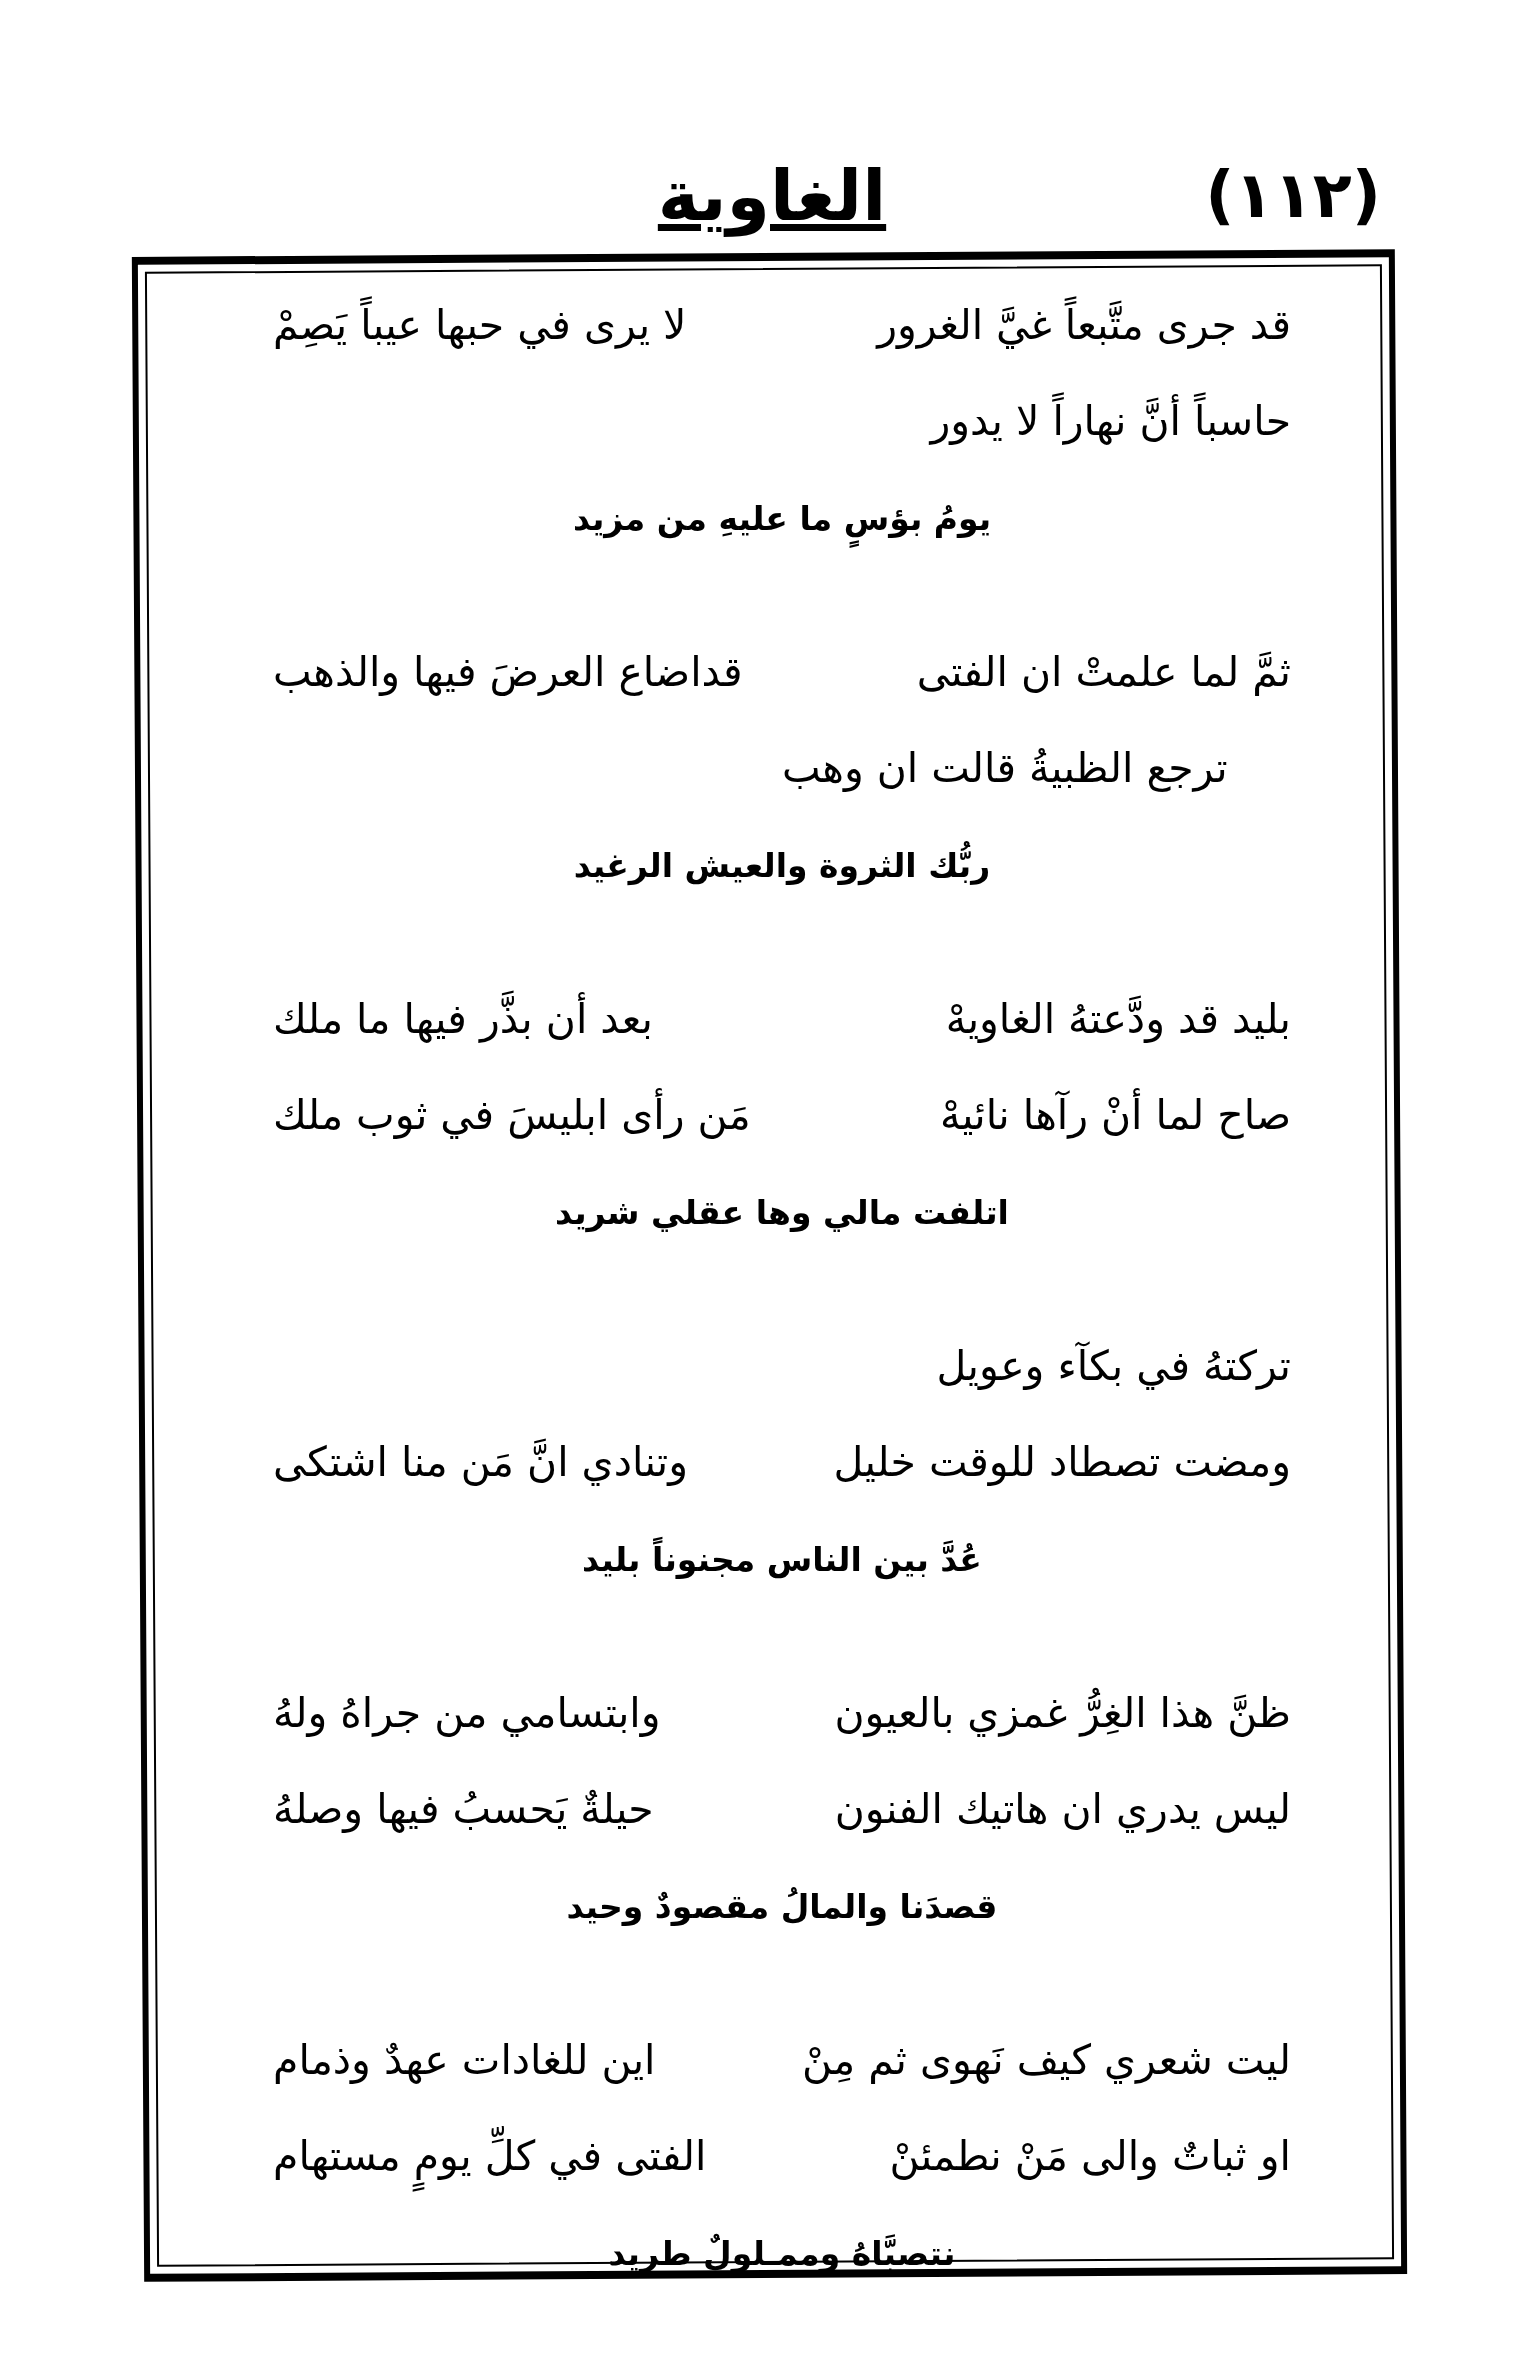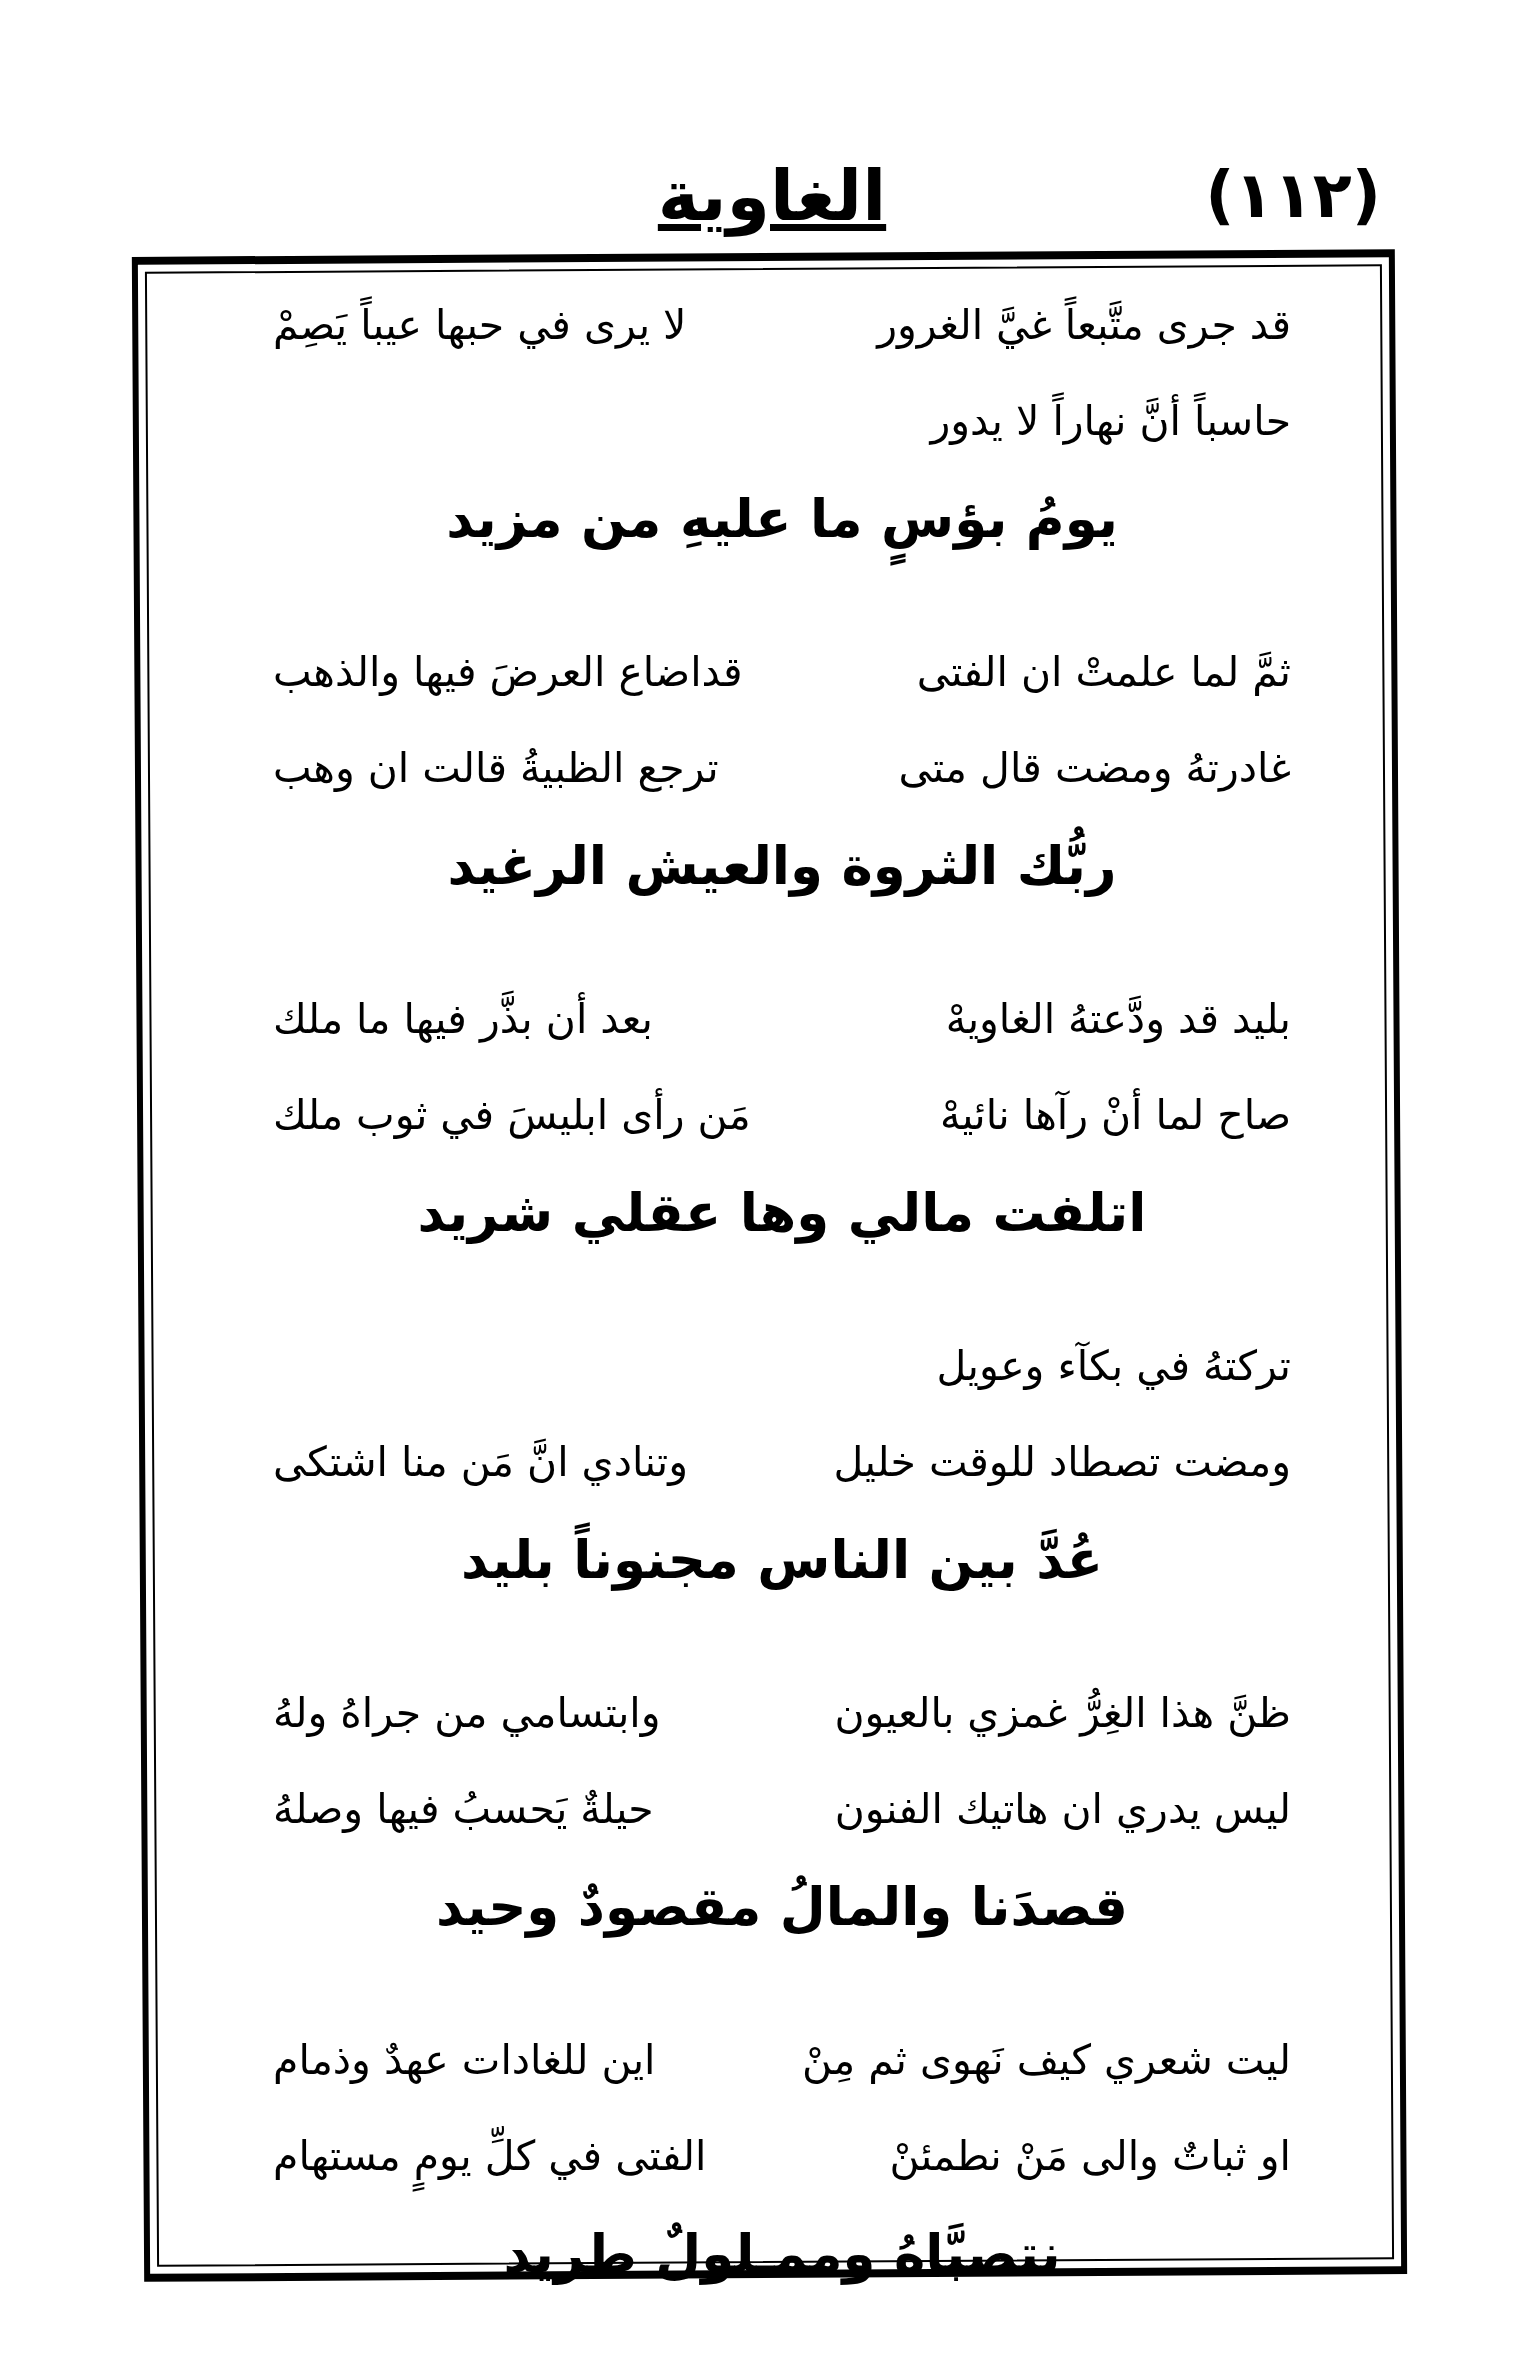--- a/index.html
+++ b/index.html
@@ -92,21 +92,21 @@
   .hemistich.right {
     text-align: right;
     width: 473px;
   }
   .hemistich.left {
     text-align: left;
     width: 509px;
   }
   .refrain {
     text-align: center;
-    font-size: 53px;
+    font-size: 33px;
     font-weight: bold;
     height: 100px;
     line-height: 100px;
     white-space: nowrap;
   }
 </style>
 </head>
 <body>
 
 <div class="page-header">
@@ -130,21 +130,20 @@
     </div>
     <div class="refrain">يومُ بؤسٍ ما عليهِ من مزيد</div>
   </div>
 
   <div class="stanza">
     <div class="couplet">
       <div class="hemistich right">ثمَّ لما علمتْ ان الفتى</div>
       <div class="hemistich left">قداضاع العرضَ فيها والذهب</div>
     </div>
     <div class="couplet">
-      <div class="hemistich right">غادرتهُ ومضت قال متى</div>
       <div class="hemistich left">ترجع الظبيةُ قالت ان وهب</div>
     </div>
     <div class="refrain">ربُّك الثروة والعيش الرغيد</div>
   </div>
 
   <div class="stanza">
     <div class="couplet">
       <div class="hemistich right">بليد قد ودَّعتهُ الغاويهْ</div>
       <div class="hemistich left">بعد أن بذَّر فيها ما ملك</div>
     </div>

